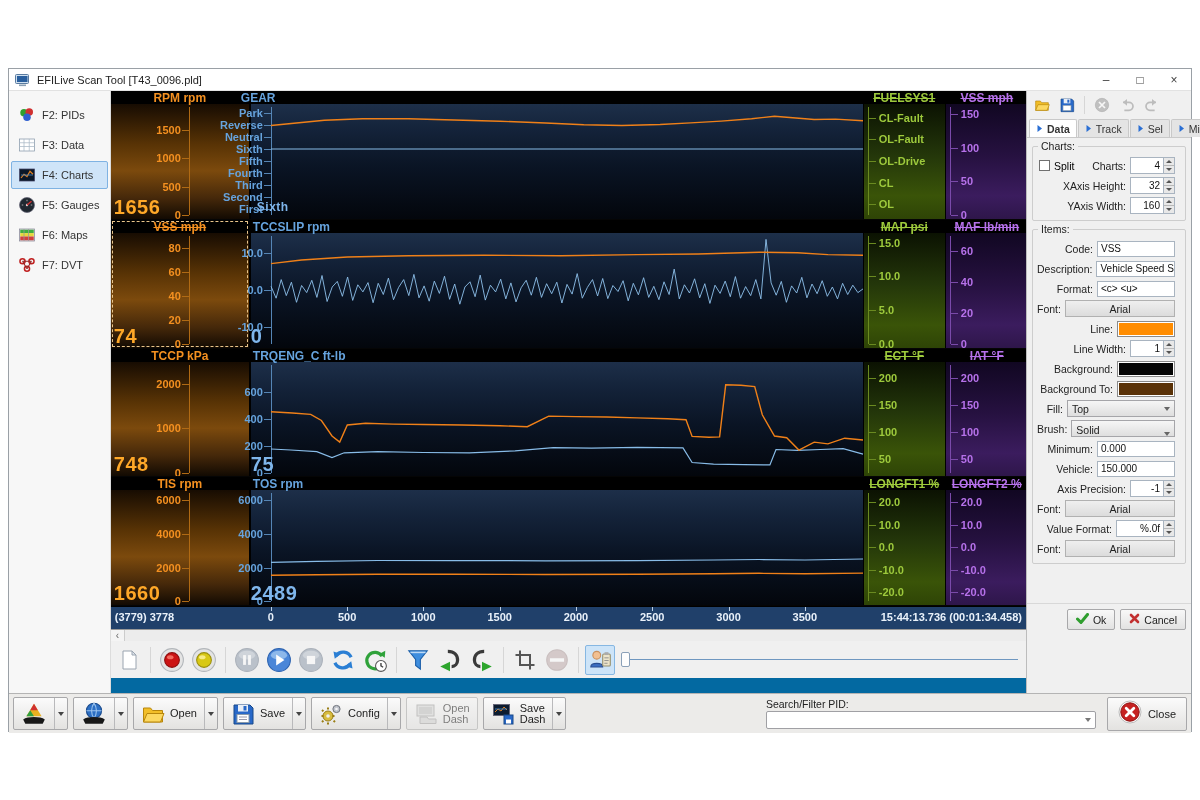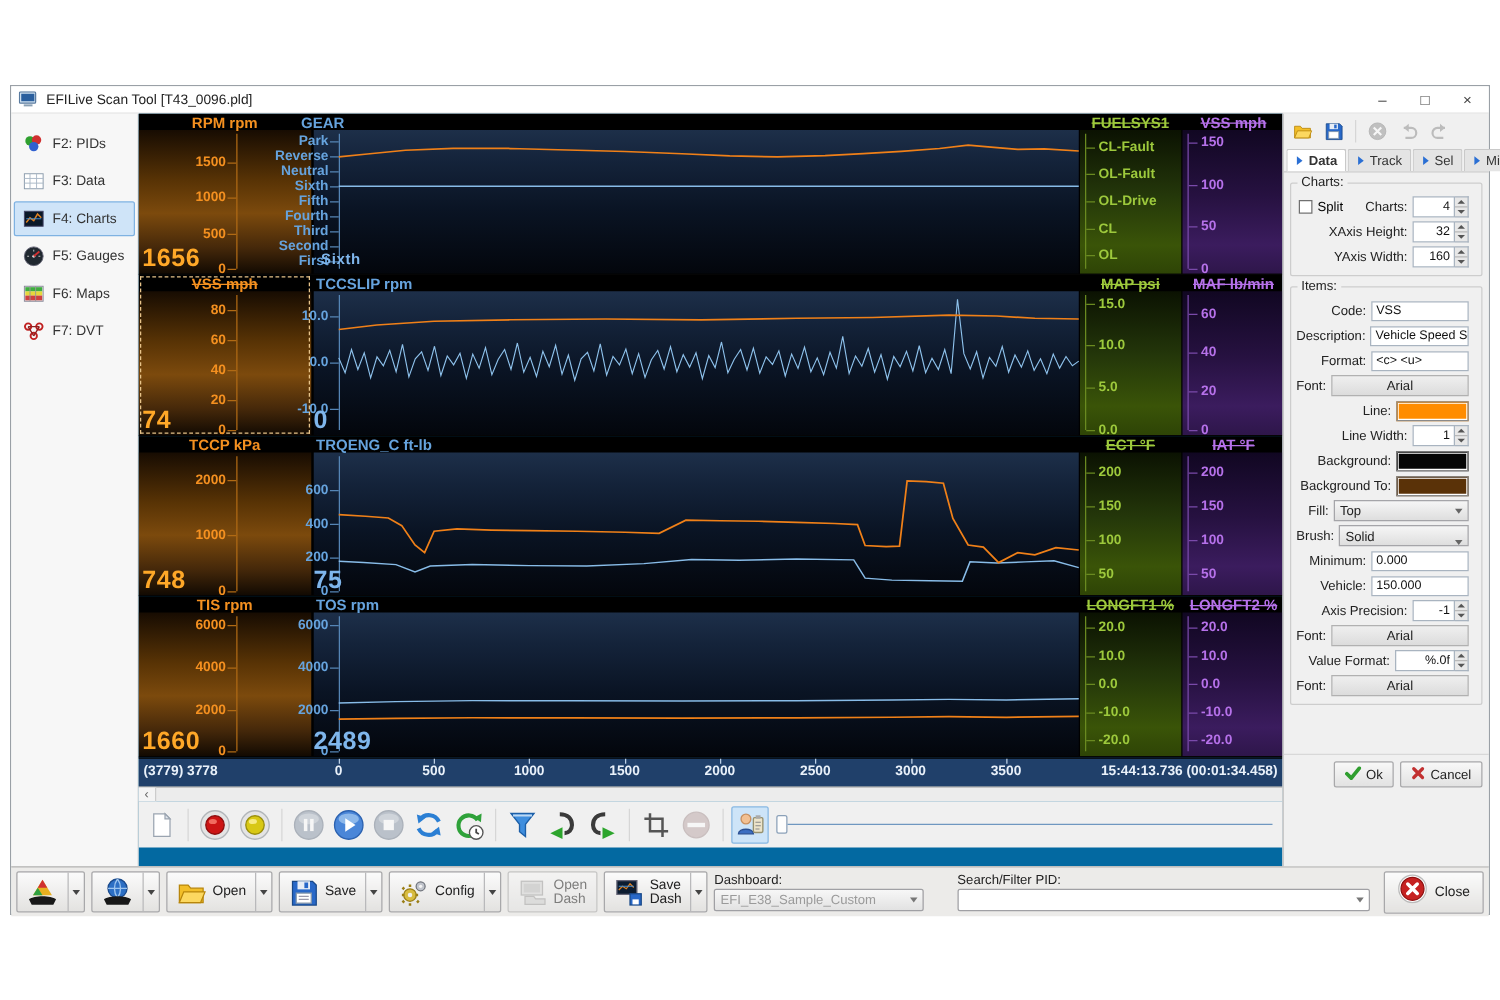--- a/index.html
+++ b/index.html
@@ -942,27 +942,20 @@
               </span>
               <span class="lbl">Save
 Dash</span>
             </div>
             <div class="caret">
               <span class="caret-glyph"></span>
             </div>
           </div>
         </div>
 
-      <div class="fieldcol">
-        <span class="flabel">Dashboard:</span>
-        <div class="dd" style="width:168px">
-          <span style="overflow:hidden;white-space:nowrap">EFI_E38_Sample_Custom</span>
-          <span class="ddcaret"></span>
-        </div>
-      </div>
 
       <div style="flex:1"></div>
 
       <div class="fieldcol">
         <span class="flabel">Search/Filter PID:</span>
         <div class="dd" style="width:330px;background:#fff">
           <span></span>
           <span class="ddcaret"></span>
         </div>
       </div>

